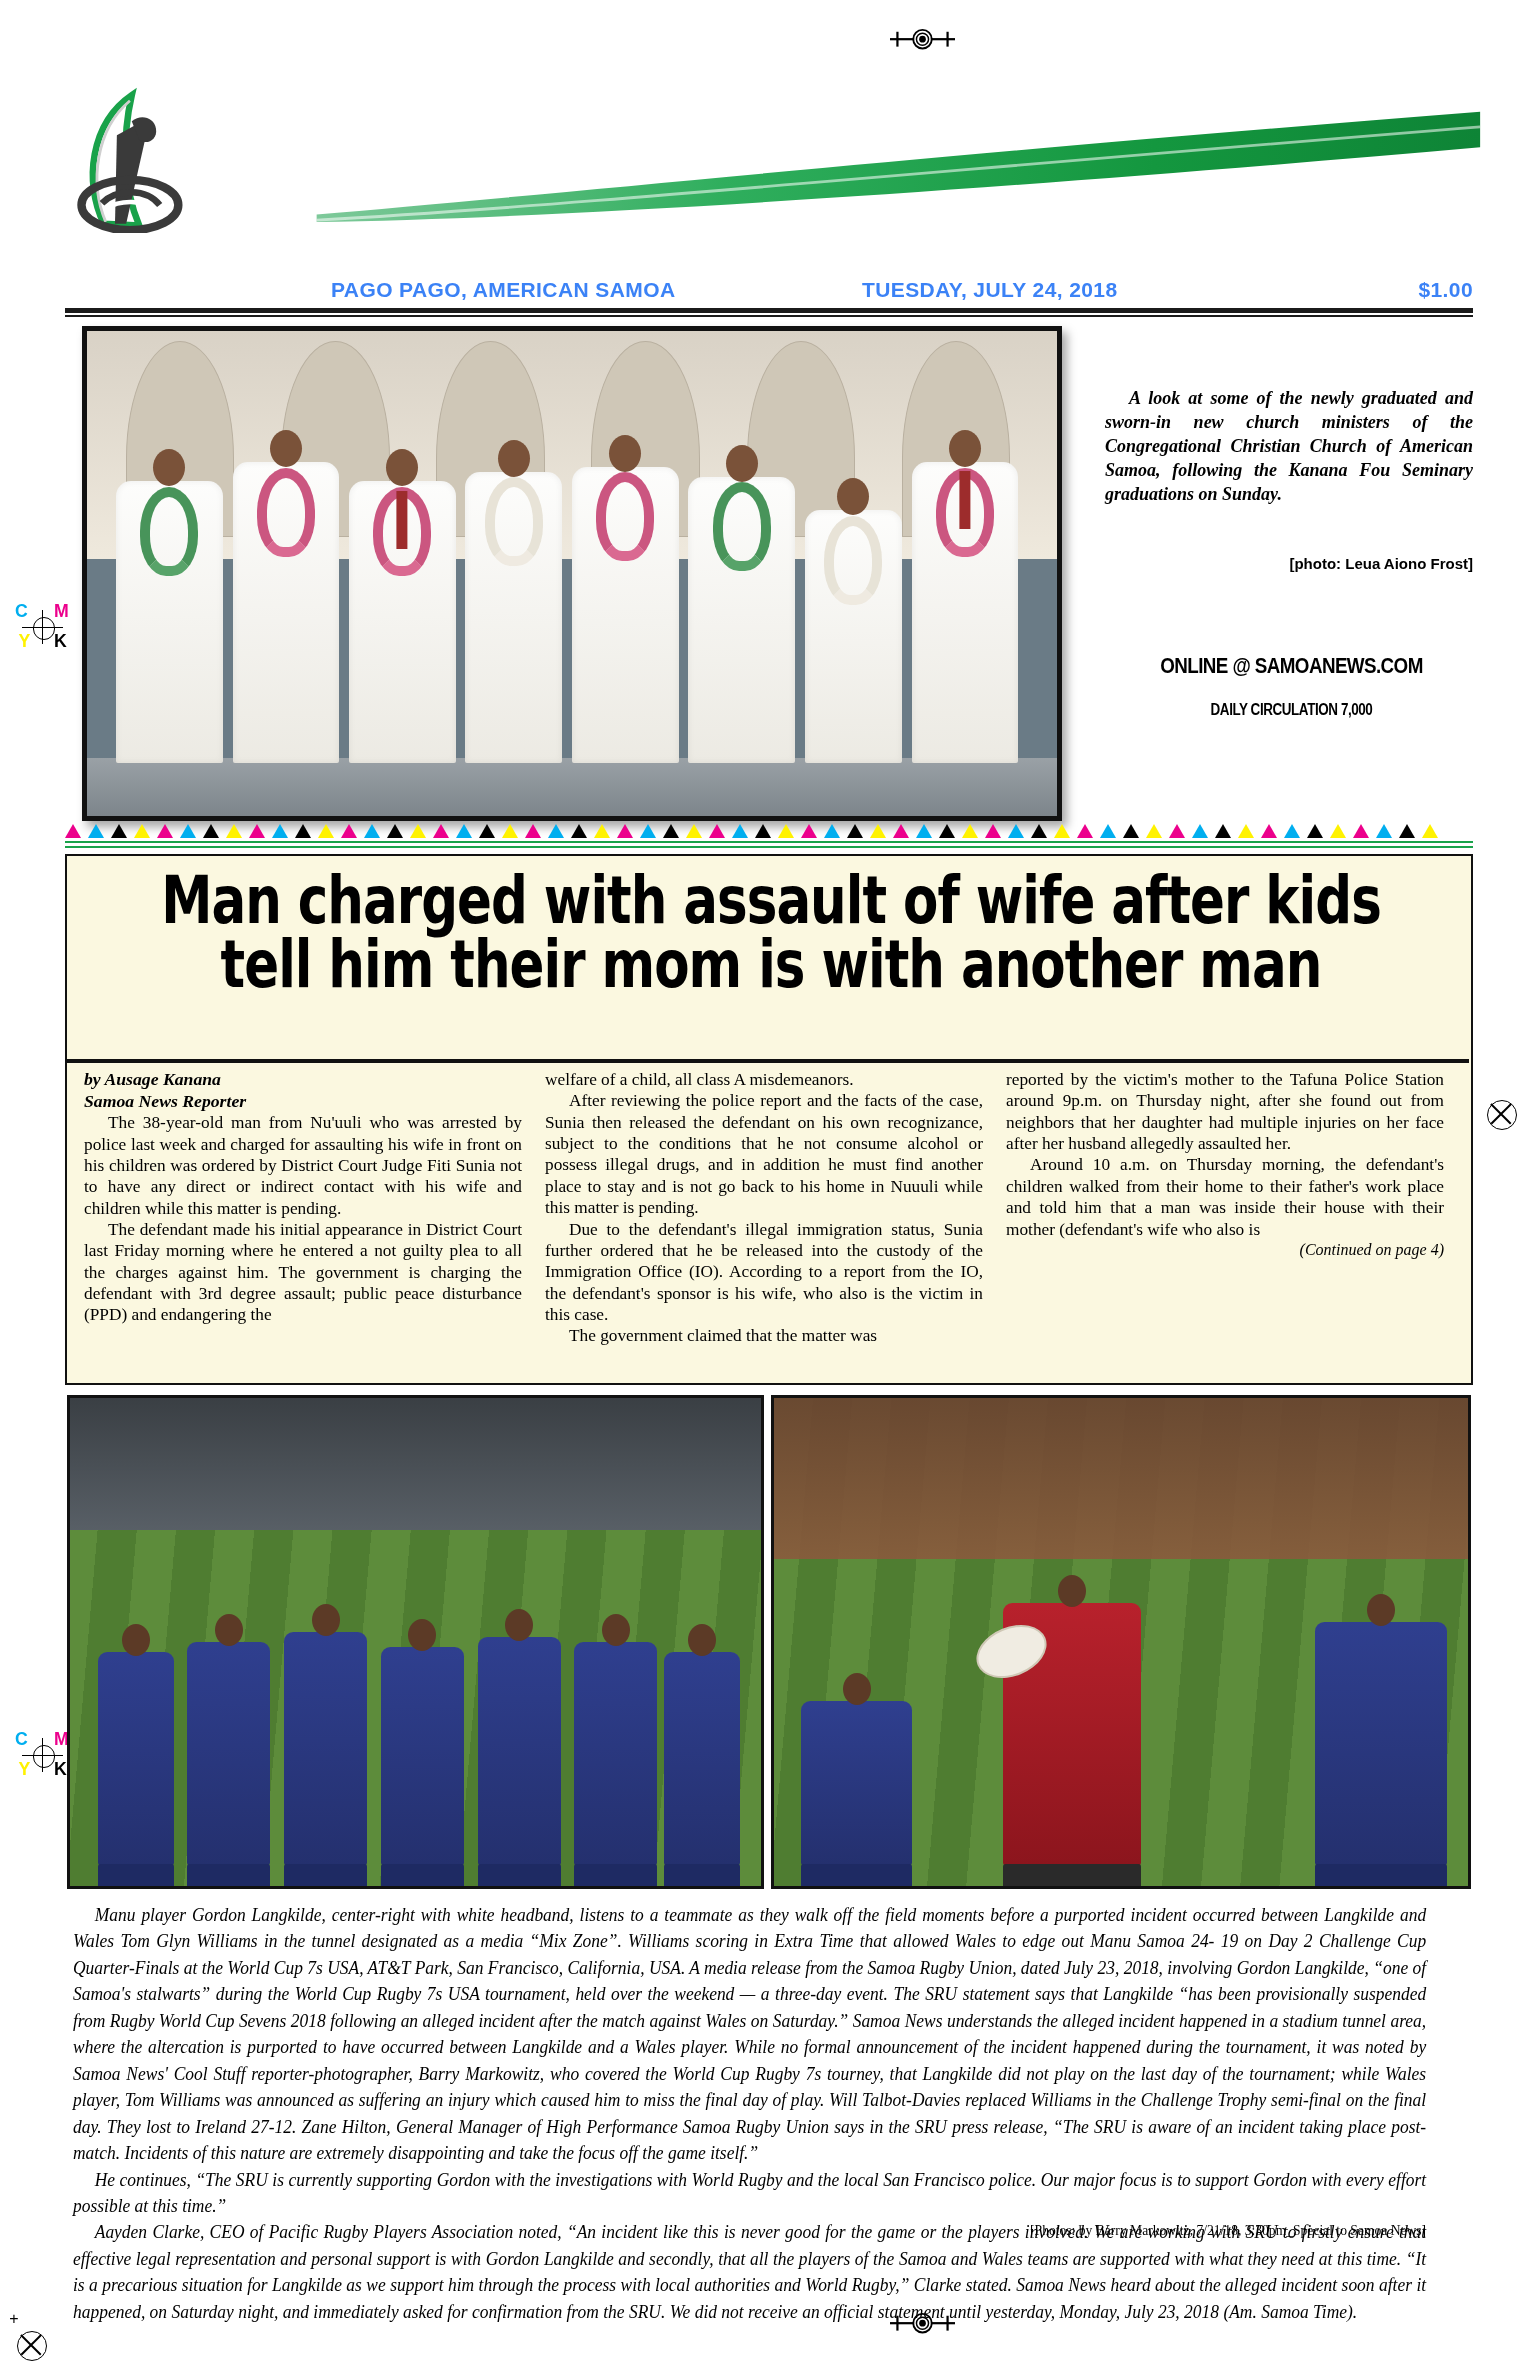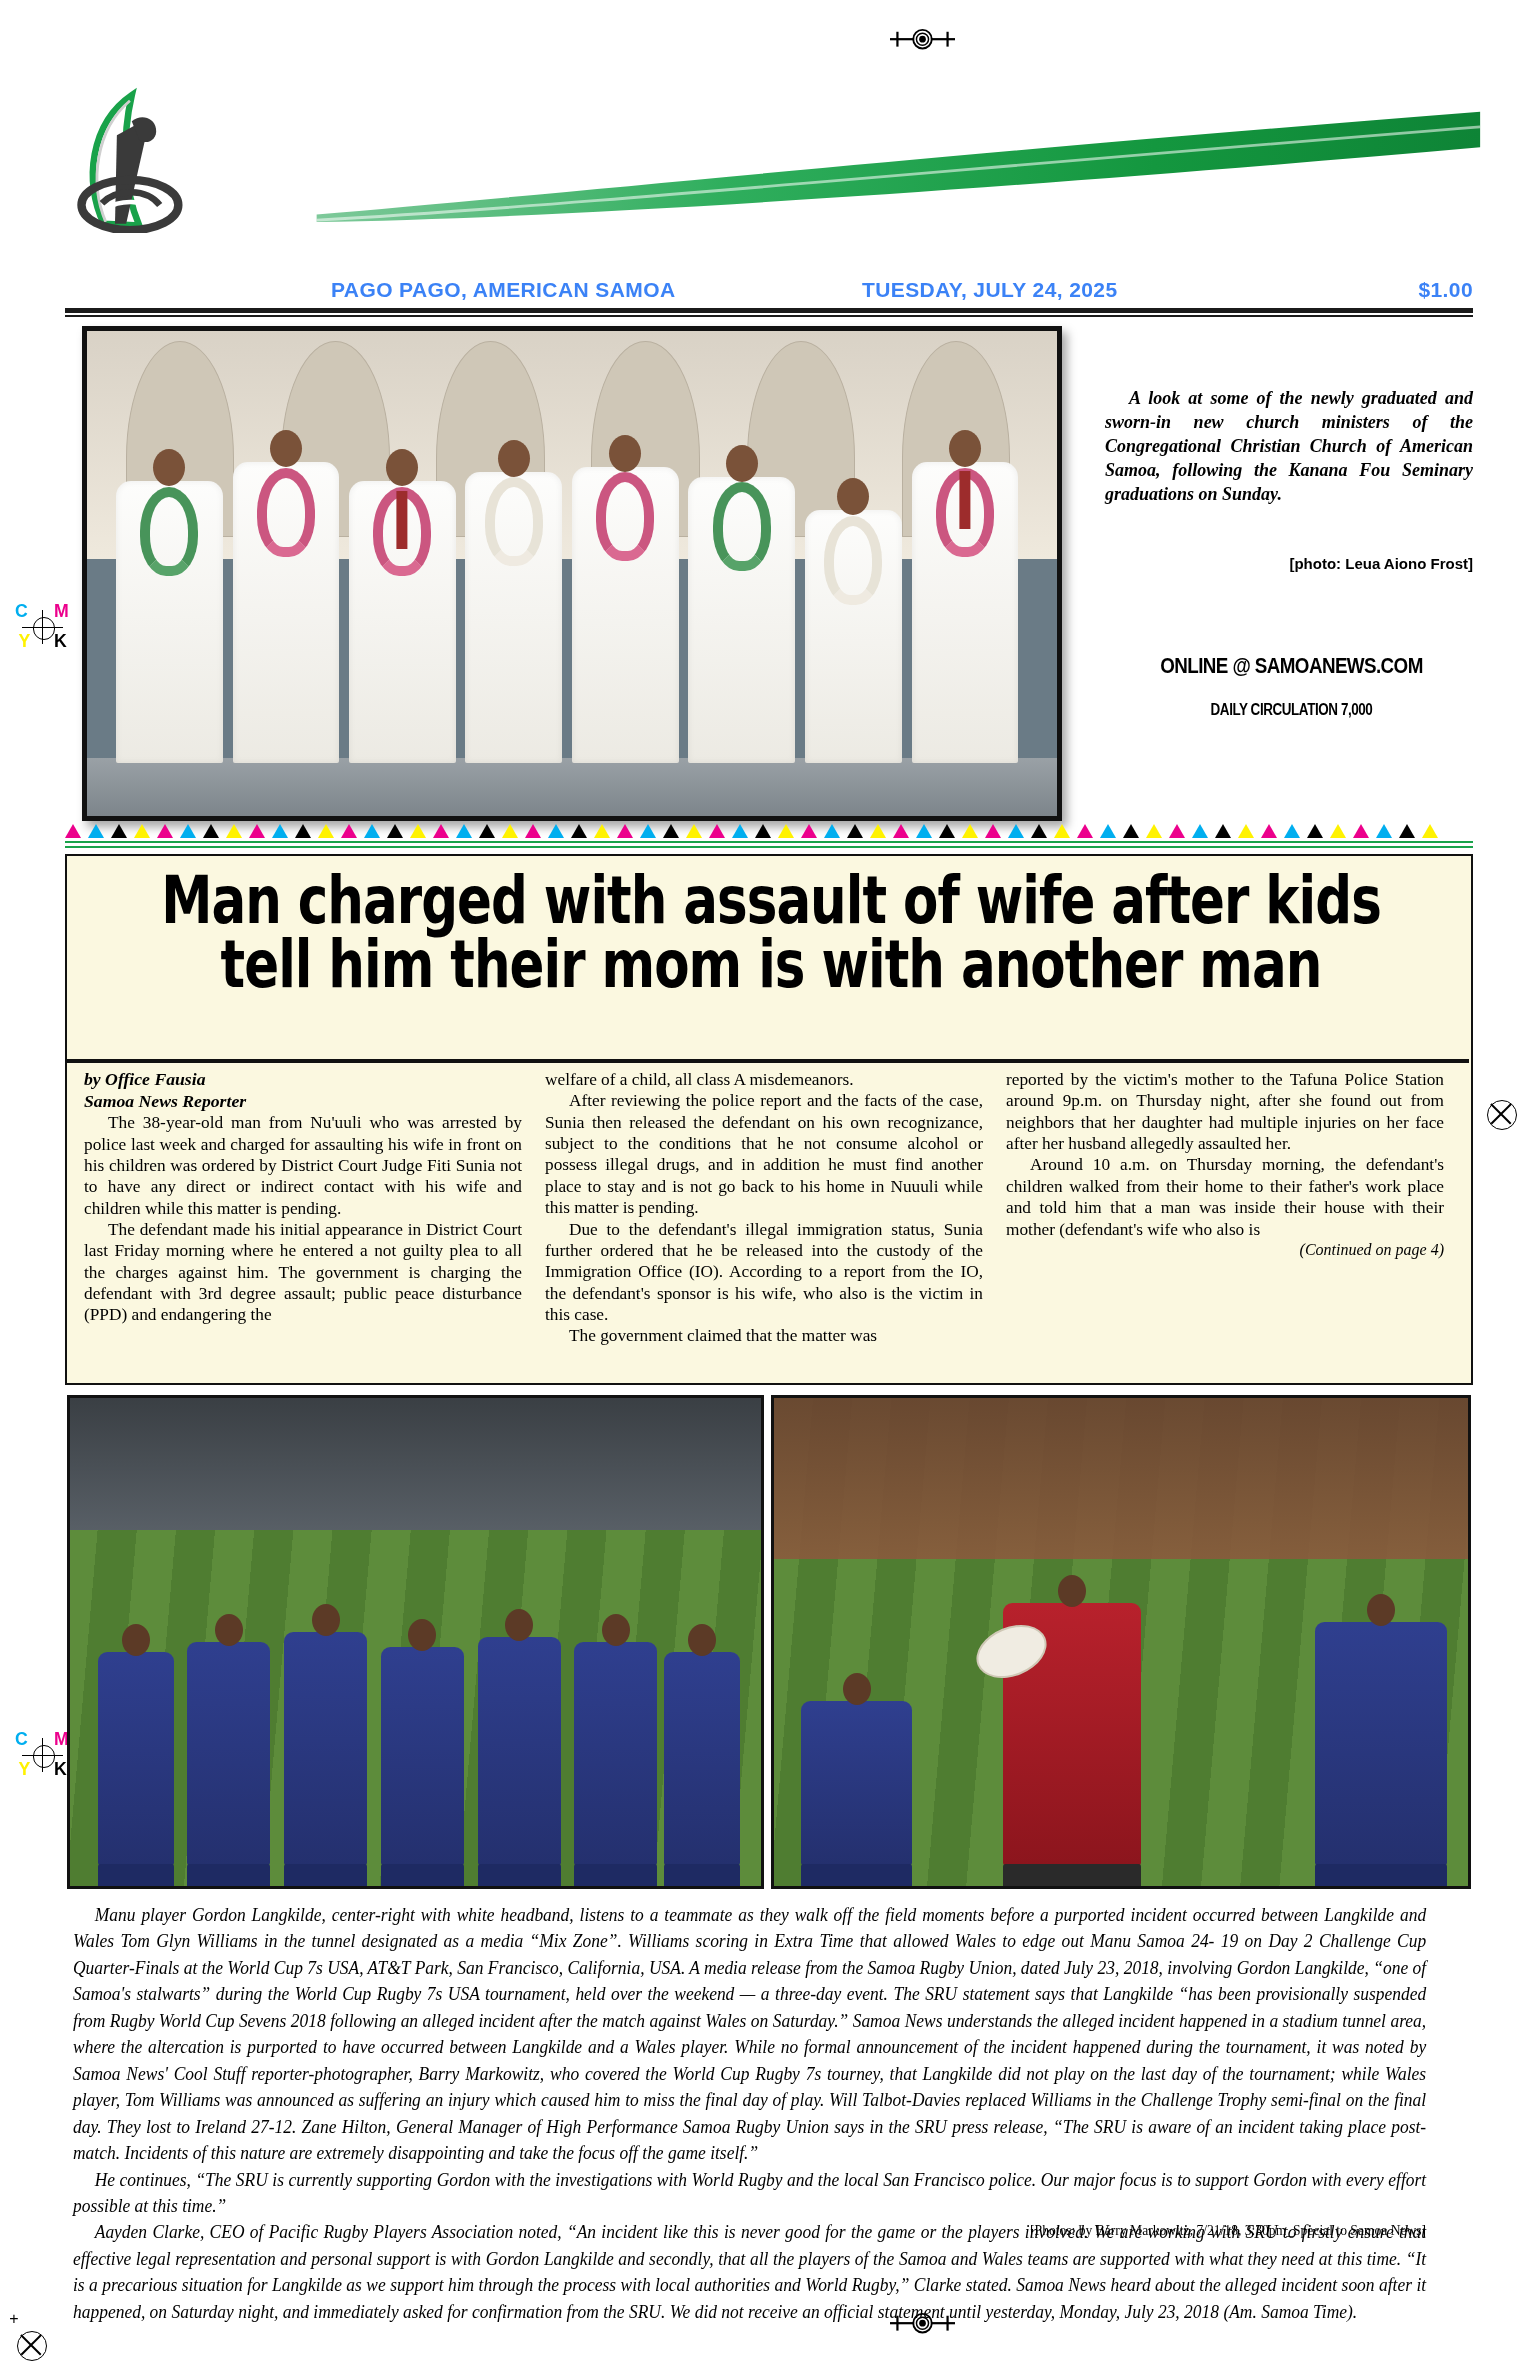--- a/index.html
+++ b/index.html
@@ -416,21 +416,21 @@
       </defs>
       <path d="M20 112 C260 92 700 46 1268 2 L1268 40 C720 88 280 116 20 120 Z" fill="url(#gswoosh)"></path>
       <path d="M20 118 C280 104 720 62 1268 18" fill="none" stroke="#ffffff" stroke-width="3" opacity="0.55"></path>
     </svg>
   </div>
 
 </div>
 
 <div class="dateline">
   <span class="dl-left">PAGO PAGO, AMERICAN SAMOA</span>
-  <span class="dl-center">TUESDAY, JULY 24, 2025</span>
+  <span class="dl-center">TUESDAY, JULY 24, 2018</span>
   <span class="dl-right">$1.00</span>
 </div>
 <div class="rule-thick"></div>
 <div class="rule-thin"></div>
 
 <div class="lead-photo">
   <div class="lp-sky"></div>
   <div class="lp-bldg"></div>
   <div class="lp-arch" style="left:4%;"></div>
   <div class="lp-arch" style="left:20%;"></div>
@@ -569,21 +569,21 @@
 <div class="green-rule-1"></div>
 <div class="green-rule-2"></div>
 
 <div class="story-box">
   <div class="headline">Man charged with assault of wife after kids
 tell him their mom is with another man</div>
   <div class="hl-rule"></div>
 
   <div class="cols">
     <div class="col">
-      <p class="byline">by Office Fausia</p>
+      <p class="byline">by Ausage Kanana</p>
       <p class="byline">Samoa News Reporter</p>
       <p>The 38-year-old man from Nu'uuli who was arrested by police last week and charged for assaulting his wife in front on his children was ordered by District Court Judge Fiti Sunia not to have any direct or indirect contact with his wife and children while this matter is pending.</p>
       <p>The defendant made his initial appearance in District Court last Friday morning where he entered a not guilty plea to all the charges against him. The government is charging the defendant with 3rd degree assault; public peace disturbance (PPD) and endangering the</p>
     </div>
     <div class="col">
       <p class="noind">welfare of a child, all class A misdemeanors.</p>
       <p>After reviewing the police report and the facts of the case, Sunia then released the defendant on his own recognizance, subject to the conditions that he not consume alcohol or possess illegal drugs, and in addition he must find another place to stay and is not go back to his home in Nuuuli while this matter is pending.</p>
       <p>Due to the defendant's illegal immigration status, Sunia further ordered that he be released into the custody of the Immigration Office (IO). According to a report from the IO, the defendant's sponsor is his wife, who also is the victim in this case.</p>
       <p>The government claimed that the matter was</p>
     </div>

